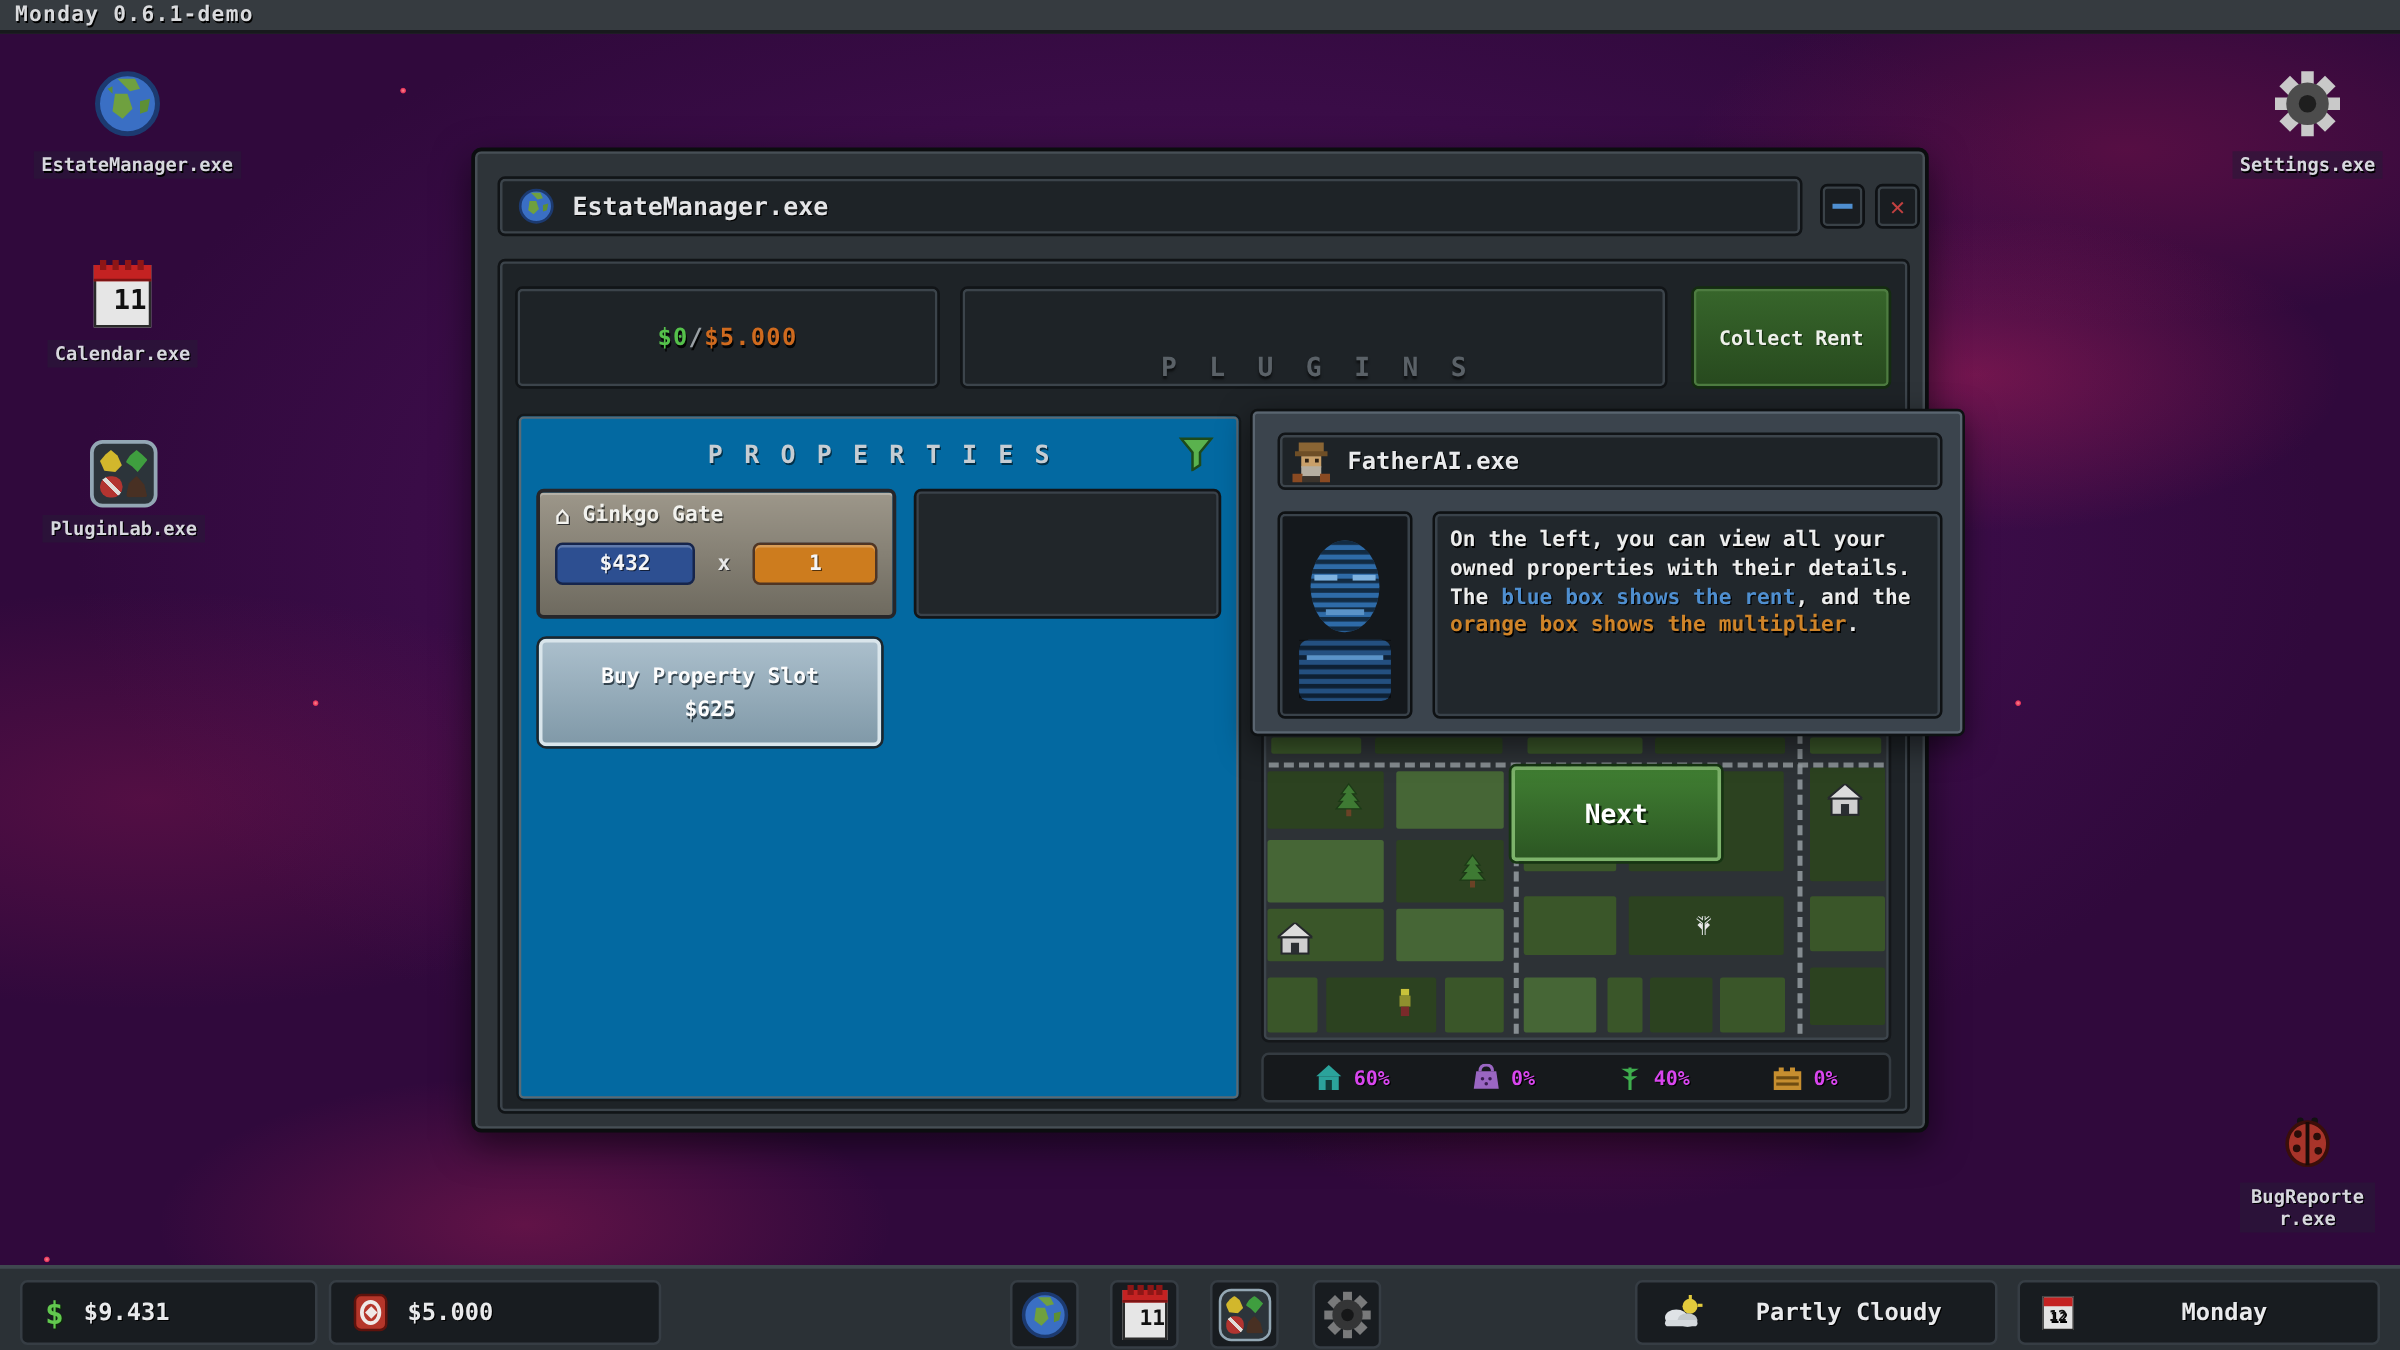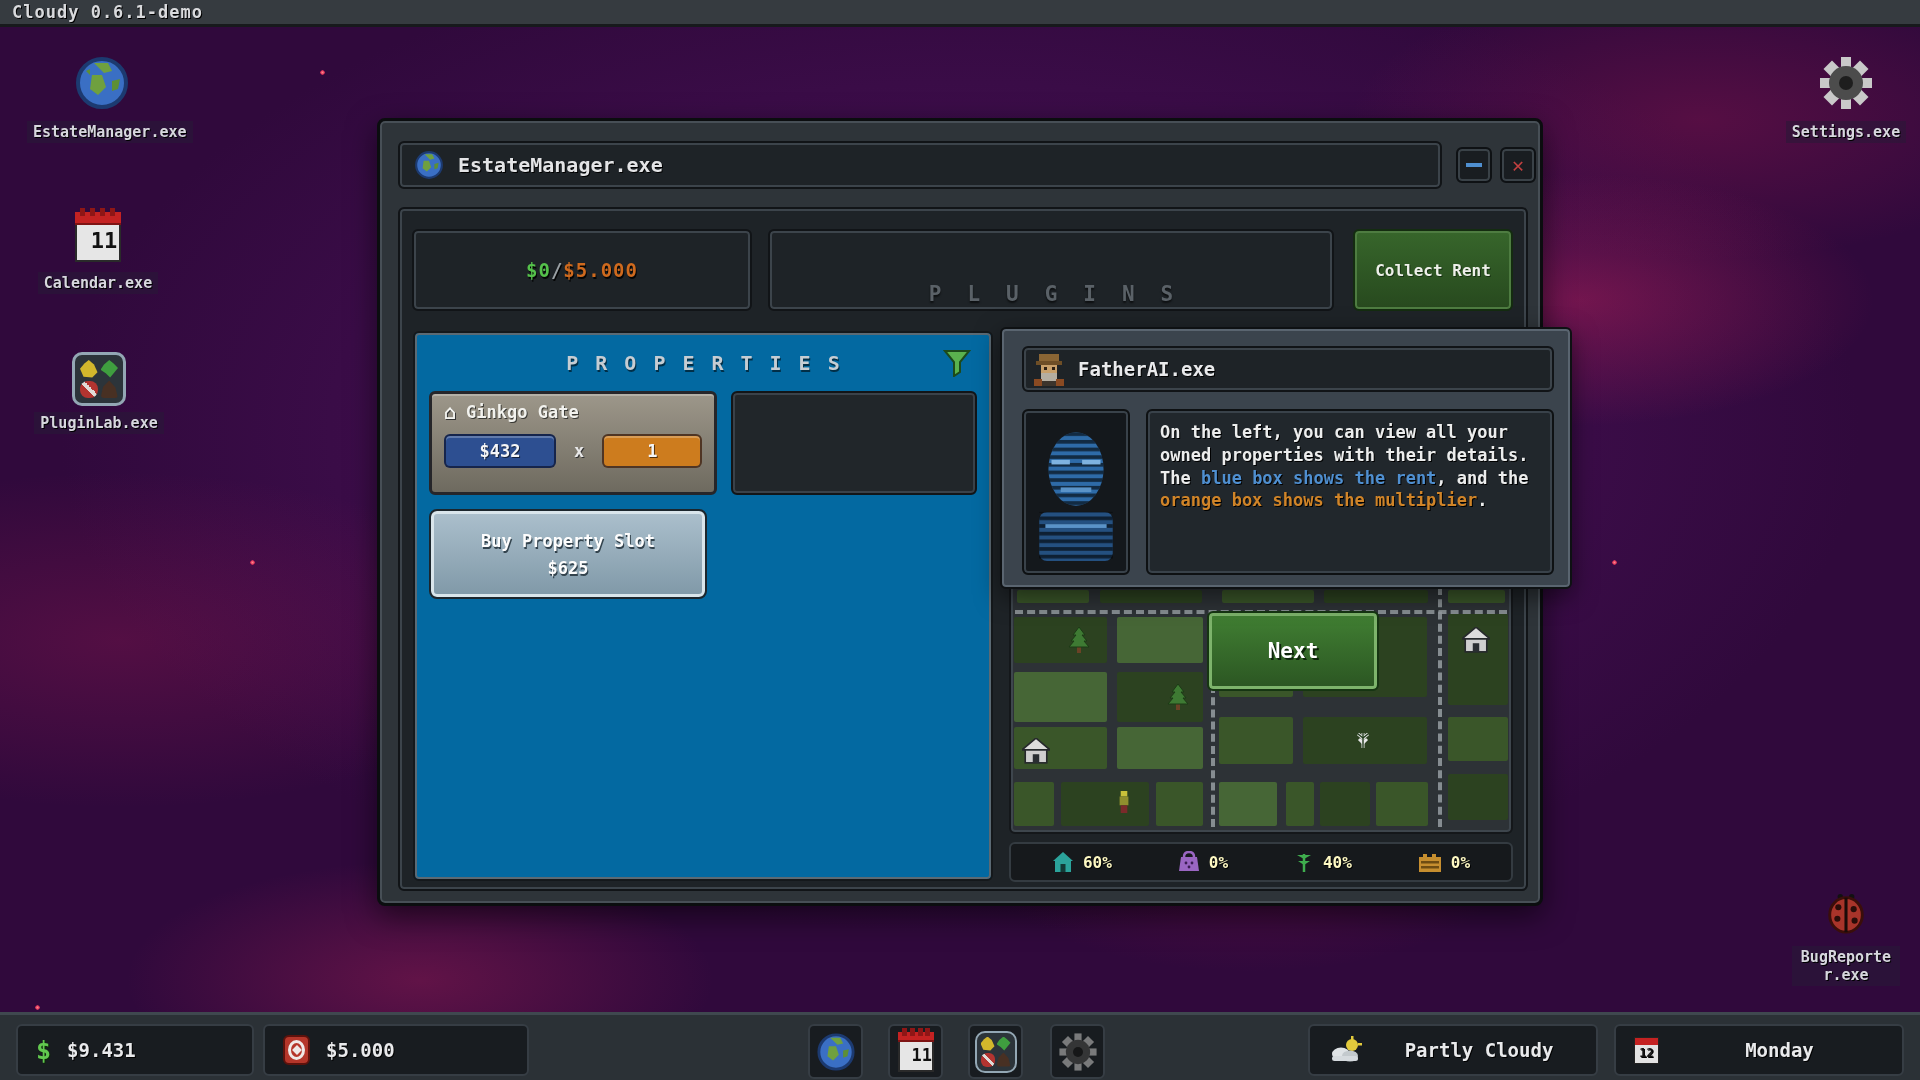--- a/index.html
+++ b/index.html
@@ -114,21 +114,21 @@
   .road-dash.v { top:0; width:0; border-left:4px dashed #969da2; }
   .sprite { position:absolute; transform:translate(-50%,-50%); pointer-events:none; }
   .next-btn { position:absolute; left:196px; top:273px; width:172px; height:80px; border-radius:6px;
     background:linear-gradient(#418033,#2b5522); border:2px solid #163512;
     box-shadow:inset 0 0 0 3px #7db36b; color:#fff; font-size:21px; cursor:pointer;
     display:flex; align-items:center; justify-content:center; text-shadow:2px 2px 0 rgba(10,30,8,.9); z-index:3; }
 
   .map-stats { position:absolute; left:609px; top:633px; width:504px; height:40px;
     background:#16191c; border:2px solid #343b41; border-radius:6px;
     display:flex; align-items:center; justify-content:space-around; padding:0 8px; }
-  .stat { display:flex; align-items:center; gap:9px; color:#fef9c3; font-size:16px; text-shadow:1px 1px 0 #000; }
+  .stat { display:flex; align-items:center; gap:9px; color:#d946ef; font-size:16px; text-shadow:1px 1px 0 #000; }
 
   
   .dialog { position:absolute; left:1000px; top:327px; width:572px; height:262px; z-index:20;
     background:#3b444d; border:2px solid #0e1113; border-radius:6px;
     box-shadow:inset 0 0 0 2px #5a6570, 0 8px 24px rgba(0,0,0,.5); }
   .dialog-head { position:absolute; left:20px; top:17px; width:532px; height:46px;
     display:flex; align-items:center; gap:12px; padding-left:8px; }
   .dialog-title { color:#e9eaec; font-size:19px; text-shadow:1px 1px 0 #000; }
   .holo-panel { position:absolute; left:20px; top:80px; width:108px; height:166px;
     background:#14181c; border:2px solid #0e1113; border-radius:6px;
@@ -162,21 +162,21 @@
       <i style="left:1222px;top:330px"></i>
       <i style="left:608px;top:486px"></i>
     <i style="left:320px;top:70px"></i>
       <i style="left:35px;top:1005px"></i>
       <i style="left:1612px;top:560px"></i>
     <i style="left:1480px;top:840px"></i>
       <i style="left:250px;top:560px"></i>
   </div>
 
   <div class="osbar">
-    <span>Cloudy 0.6.1-demo</span>
+    <span>Monday 0.6.1-demo</span>
   </div>
 
   <div class="dicon" style="left:27px;top:55px">
     <div class="dicon-art">
       <svg width="56" height="56" viewBox="0 0 28 28">
         <circle cx="14" cy="14" r="12" fill="#3a6fc4" stroke="#1c3a70" stroke-width="2"></circle>
         <path d="M10 4 L17 4 L19 8 L15 9 Z" fill="#6fa03f"></path>
         <path d="M9 10 L14 10 L16 16 L12 20 L8 17 Z" fill="#6fa03f"></path>
         <path d="M19 13 L23 12 L22 17 L19 18 Z" fill="#5d8f35"></path>
         <path d="M6 8 L8 7 L8 10 Z" fill="#5d8f35"></path>

